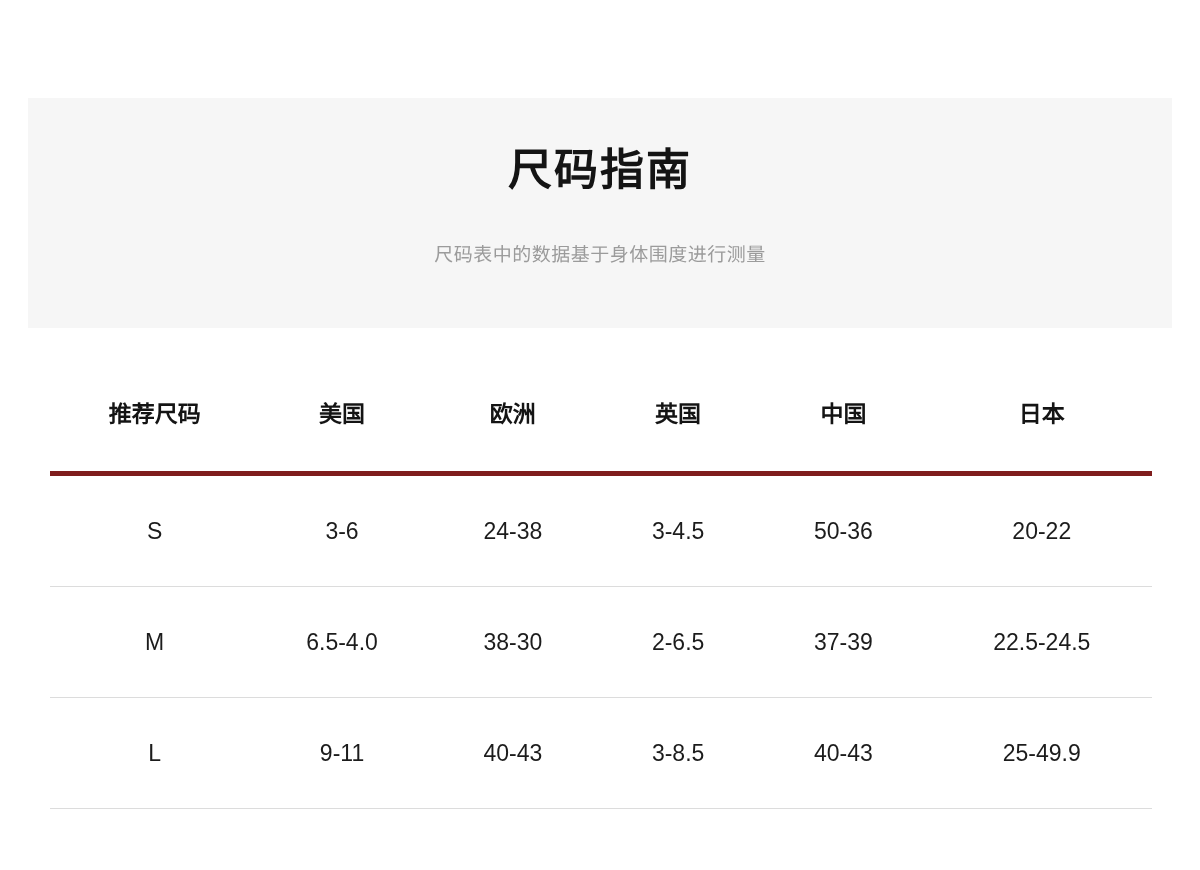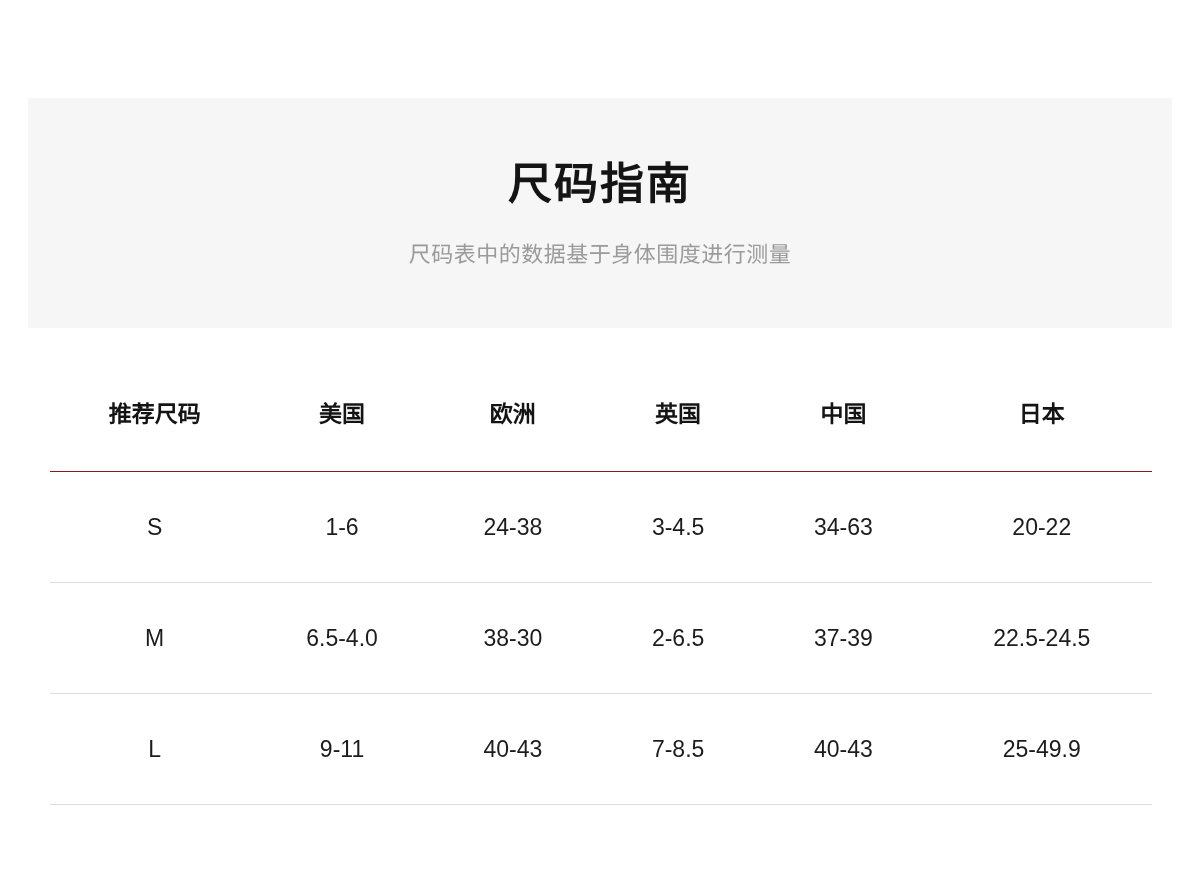--- a/index.html
+++ b/index.html
@@ -40,26 +40,26 @@
   .header-title {
     font-size: 44px;
     font-weight: 700;
     letter-spacing: 2px;
     color: #141414;
     line-height: 1.2;
     margin: 0 0 26px 0;
     text-align: center;
   }
   .header-subtitle {
-    font-size: 22px;
+    font-size: 19px;
     font-weight: 400;
     color: #9b9b9b;
     letter-spacing: 0.5px;
     text-align: right;
-    margin: 0;
+    margin: 16px;
   }
 
   
   .table-wrap {
     position: absolute;
     left: 50px;
     top: 395px;
     width: 1102px;
   }
   table.size-table {
@@ -73,21 +73,21 @@
     font-weight: 400;
     color: #1c1c1c;
   }
   table.size-table th {
     font-size: 23px;
     font-weight: 700;
     padding: 0 0 42px 0;
     color: #141414;
   }
   table.size-table thead tr {
-    border-bottom: 1px solid #7f1d1d;
+    border-bottom: 5px solid #7f1d1d;
   }
   table.size-table tbody td {
     font-size: 23px;
     height: 108px;
     border-bottom: 1px solid #dcdcdc;
     vertical-align: middle;
   }
   table.size-table tbody tr:last-child td {
     border-bottom: 1px solid #dcdcdc;
   }
@@ -125,39 +125,39 @@
           <th>美国</th>
           <th>欧洲</th>
           <th>英国</th>
           <th>中国</th>
           <th>日本</th>
         </tr>
       </thead>
       <tbody>
         <tr>
           <td>S</td>
-          <td>1-6</td>
+          <td>3-6</td>
           <td>24-38</td>
           <td>3-4.5</td>
-          <td>34-63</td>
+          <td>50-36</td>
           <td>20-22</td>
         </tr>
         <tr>
           <td>M</td>
           <td>6.5-4.0</td>
           <td>38-30</td>
           <td>2-6.5</td>
           <td>37-39</td>
           <td>22.5-24.5</td>
         </tr>
         <tr>
           <td>L</td>
           <td>9-11</td>
           <td>40-43</td>
-          <td>7-8.5</td>
+          <td>3-8.5</td>
           <td>40-43</td>
           <td>25-49.9</td>
         </tr>
       </tbody>
     </table>
   </div>
 
 </div>
 
 </body></html>

